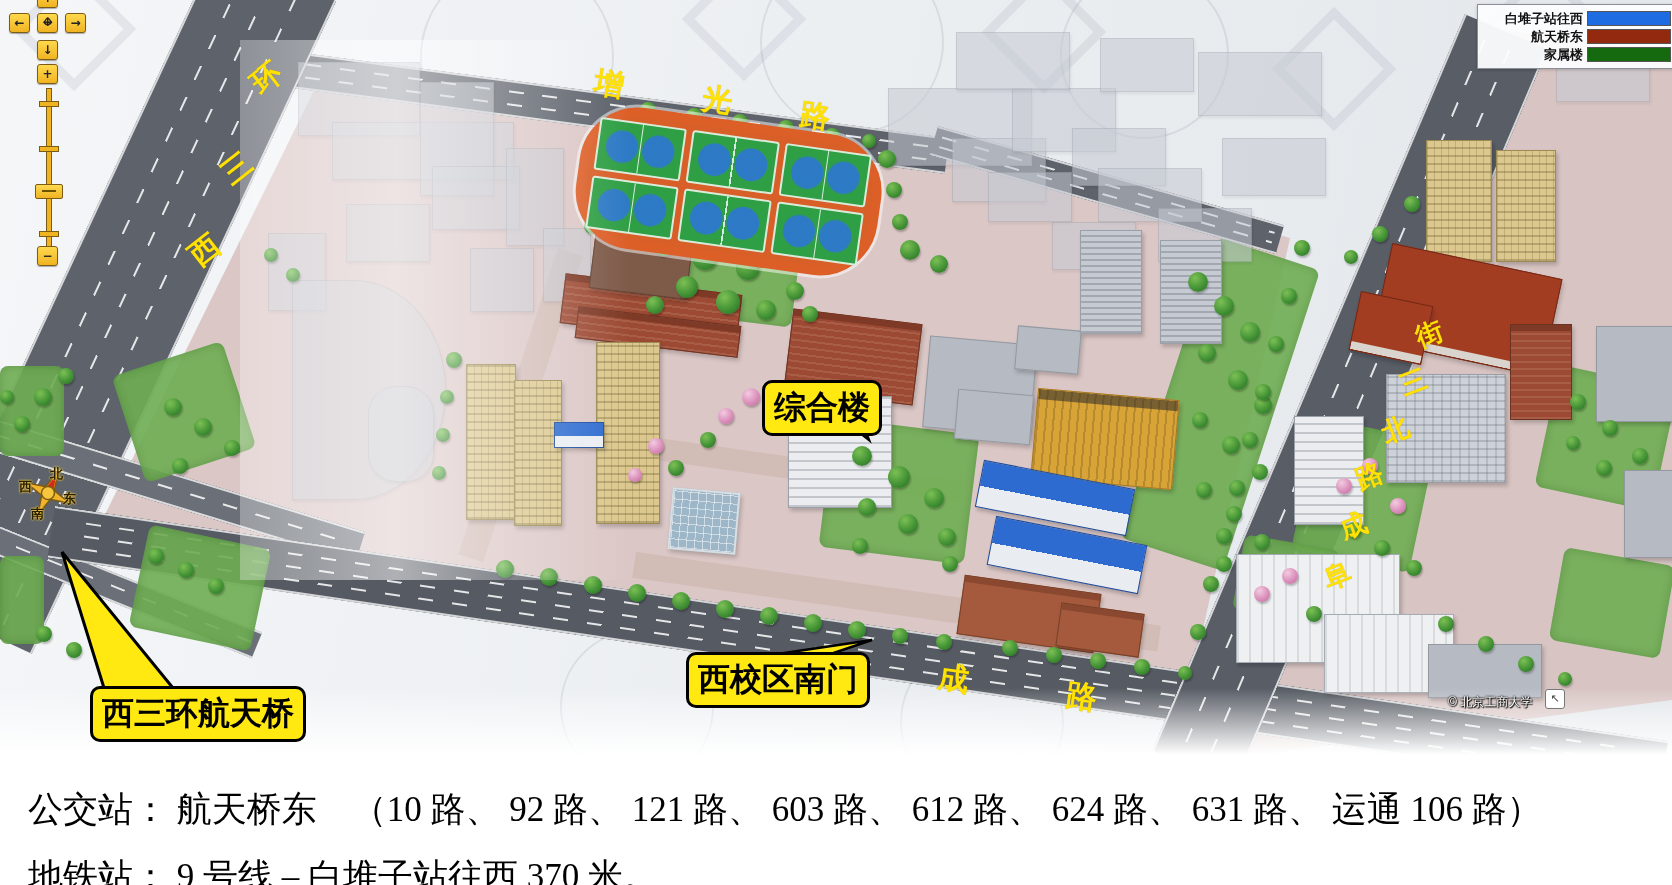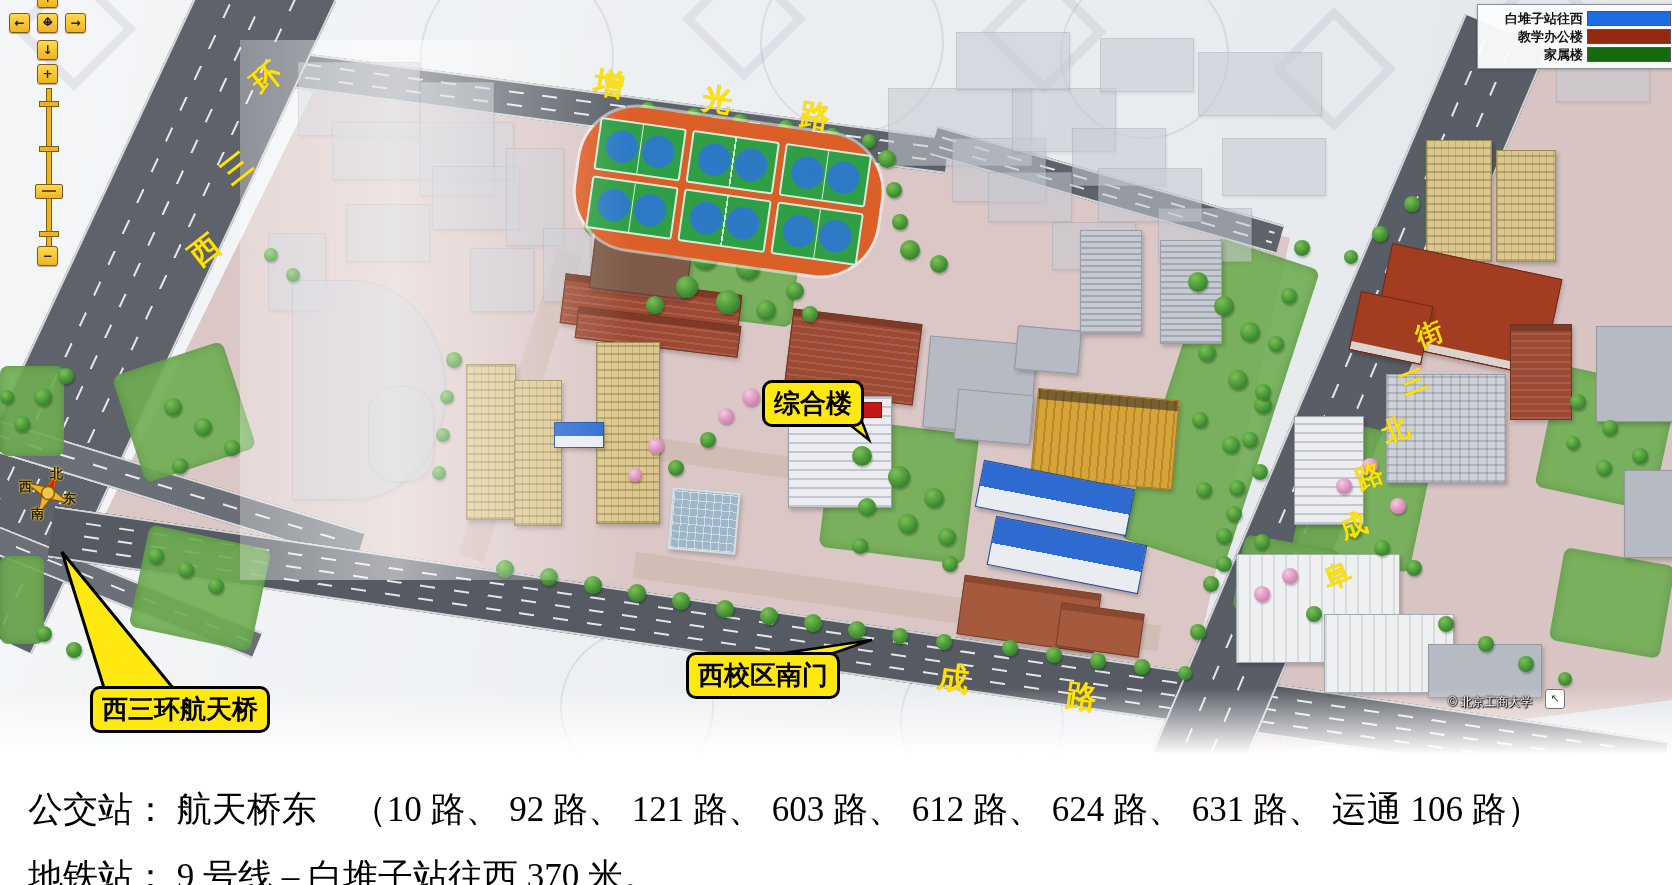--- a/index.html
+++ b/index.html
@@ -50,21 +50,21 @@
   
   .fade-west{position:absolute;left:240px;top:40px;width:390px;height:540px;z-index:7;pointer-events:none;
              background:linear-gradient(90deg,rgba(255,255,255,.30),rgba(255,255,255,.52) 40%,rgba(255,255,255,0));}
   .fade-bottom{position:absolute;left:0;top:688px;width:1672px;height:76px;z-index:9;pointer-events:none;
                background:linear-gradient(180deg,rgba(255,255,255,0),#ffffff 88%);}
   
   .rlbl{position:absolute;color:#ffe103;font-weight:bold;font-size:30px;z-index:10;text-shadow:0 0 1px rgba(120,90,0,.4);}
   .rlbl.s{font-size:27px;}
   
   .bubble{position:absolute;background:#ffe911;border:3px solid #000;border-radius:10px;padding:3px 9px;
-          font-size:26px;font-weight:bold;color:#000;z-index:12;white-space:nowrap;}
+          font-size:32px;font-weight:bold;color:#000;z-index:12;white-space:nowrap;}
   .tails{position:absolute;left:0;top:0;z-index:11;pointer-events:none;}
   
   .compass{position:absolute;left:14px;top:453px;width:84px;height:78px;z-index:12;}
   .compass span{position:absolute;font-size:13px;font-weight:bold;color:#2a2000;text-shadow:0 0 2px #ffd34d,0 0 2px #ffd34d;}
   
   .navbtn{position:absolute;width:21px;height:20px;box-sizing:border-box;background:linear-gradient(#ffd94e,#f0b322);
           border:1px solid #7a5c14;border-radius:3px;color:#222;font:bold 12px/17px "DejaVu Sans",sans-serif;
           text-align:center;padding:0;z-index:13;box-shadow:0 1px 1px rgba(0,0,0,.3);}
   .slider-track{position:absolute;left:46px;top:88px;width:4px;height:158px;background:#f0b322;border:1px solid #7a5c14;z-index:13;}
   .tick{position:absolute;left:39px;width:18px;height:4px;background:#f0b322;border:1px solid #7a5c14;z-index:13;}
@@ -404,21 +404,21 @@
   <div class="tick" style="top:231px"></div>
   <div class="handle"></div>
   <button class="navbtn" style="left:37px;top:246px">−</button>
 
   <div class="legend">
     <div class="lrow">
       <span class="lbl">白堆子站往西</span>
       <div class="sw" style="background: rgb(29, 108, 226);"></div>
     </div>
     <div class="lrow">
-      <span class="lbl">教学办公楼</span>
+      <span class="lbl">航天桥东</span>
       <div class="sw" style="background: rgb(147, 41, 14);"></div>
     </div>
     <div class="lrow">
       <span class="lbl">家属楼</span>
       <div class="sw" style="background: rgb(21, 105, 15);"></div>
     </div>
   </div>
 
   <div class="copyright">© 北京工商大学</div>
   <div class="corner-icon">↖</div>

